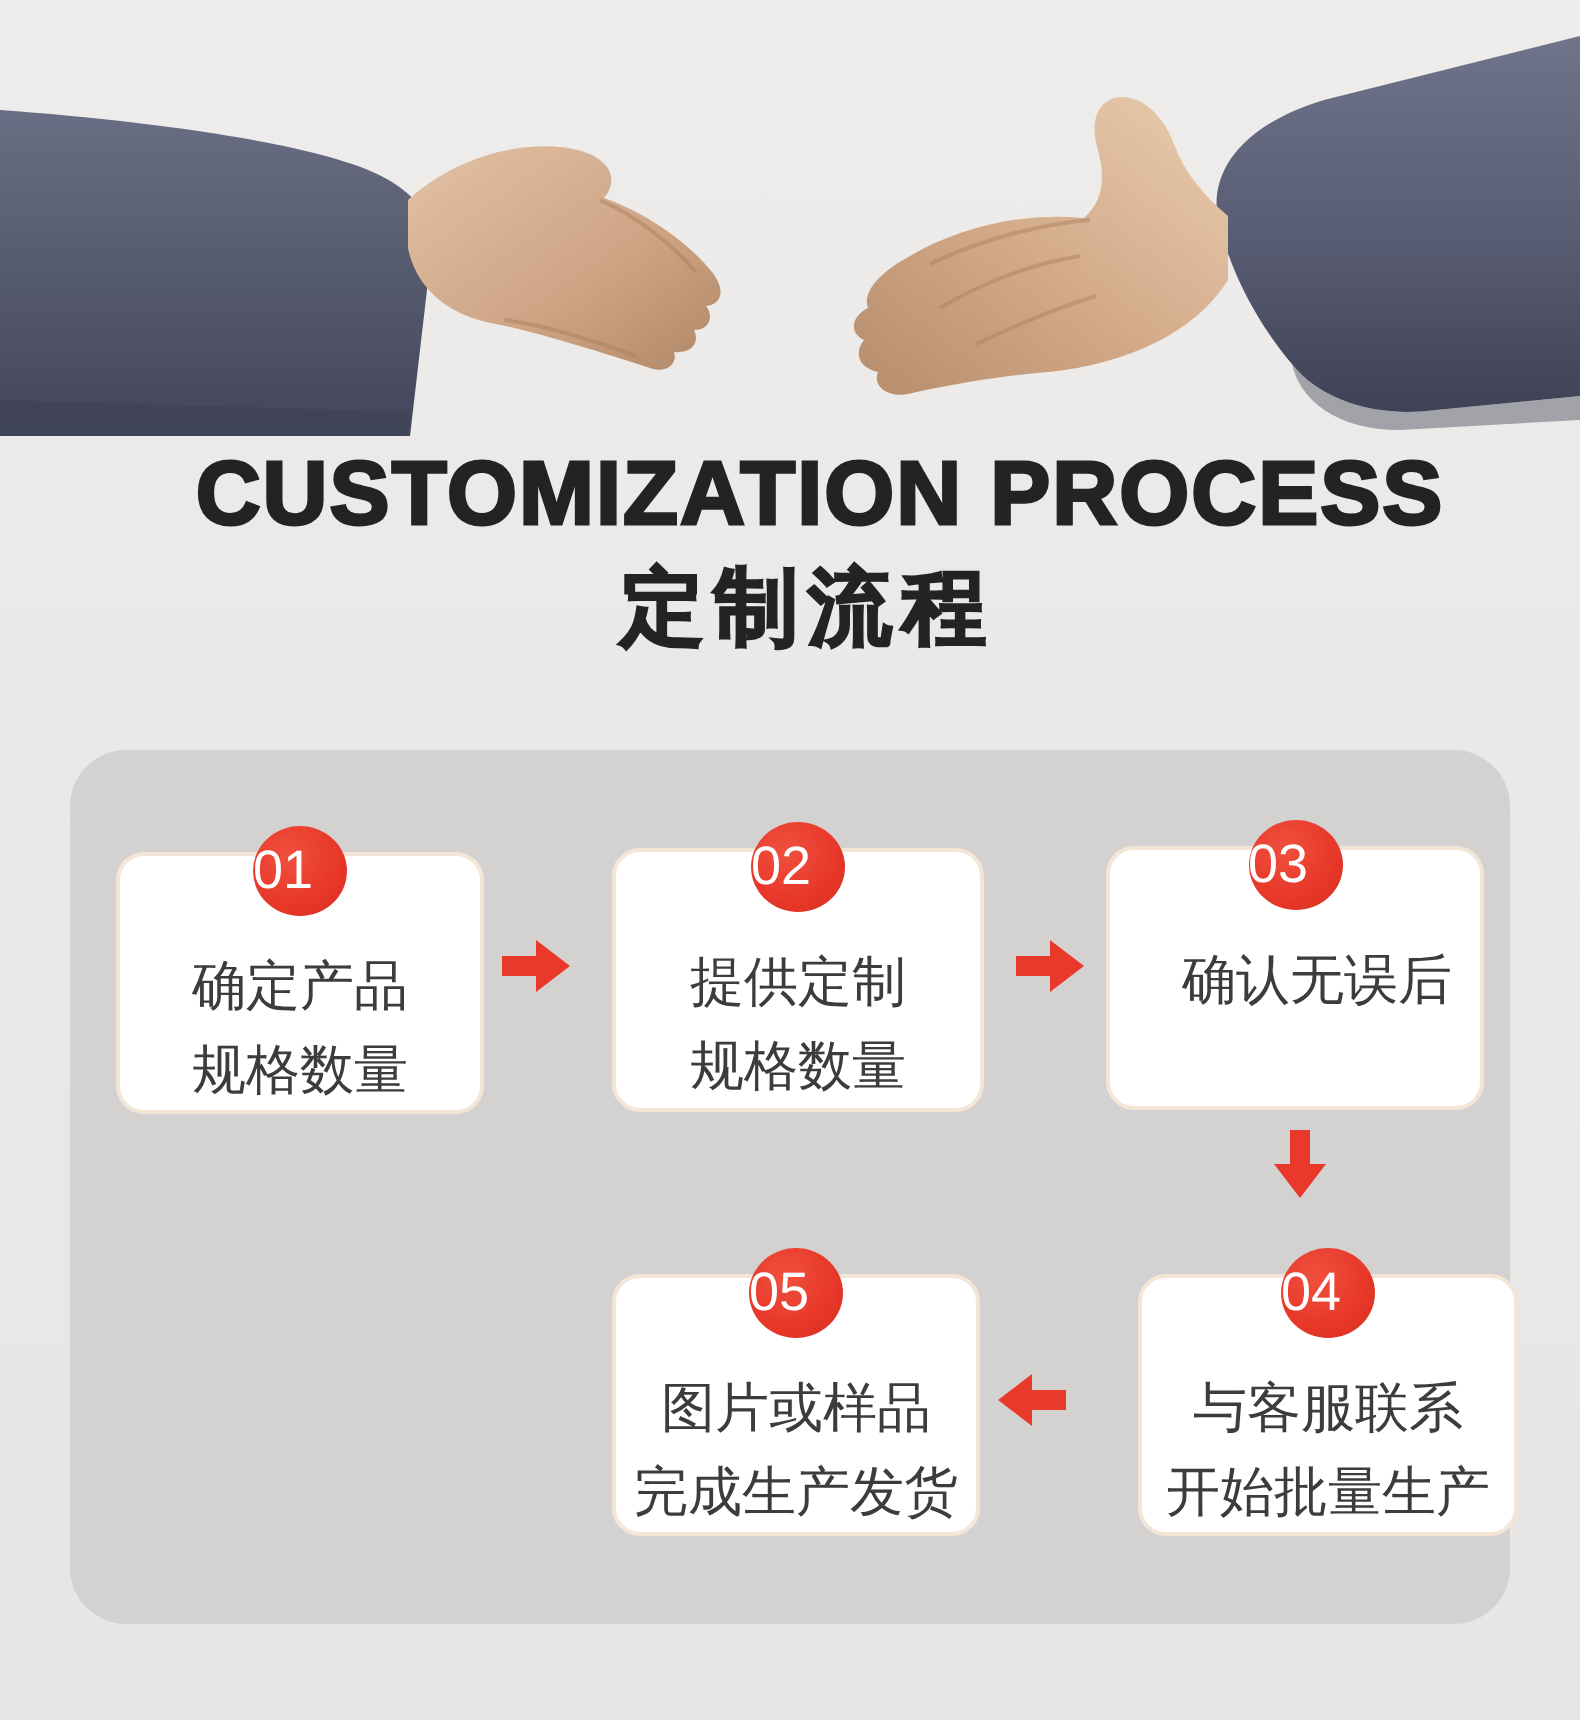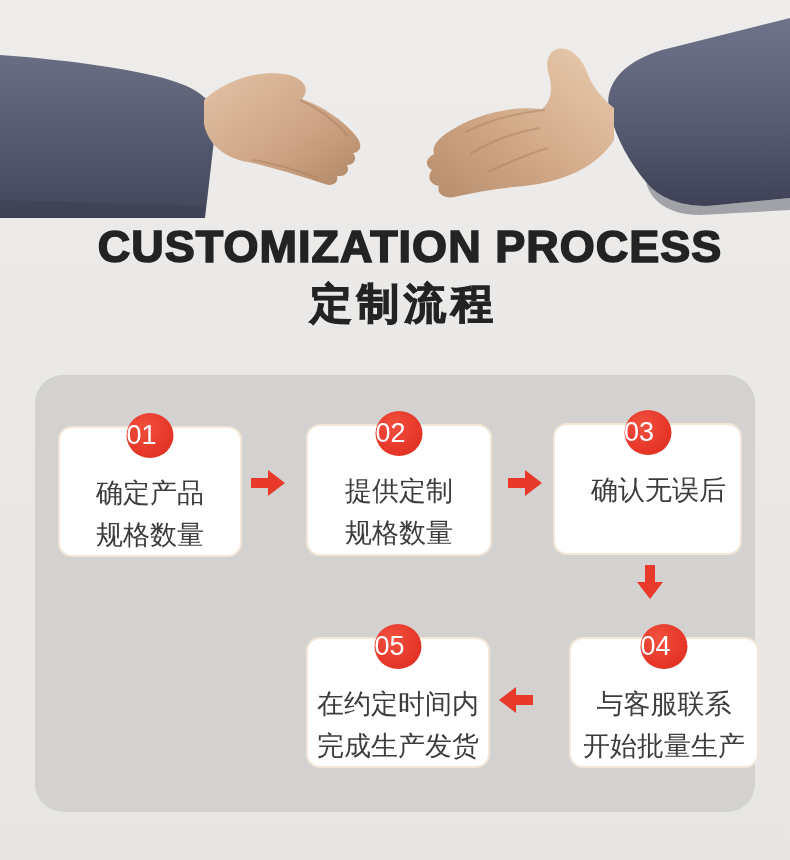--- a/index.html
+++ b/index.html
@@ -194,17 +194,17 @@
   </div>
 
   <svg class="arrow arrow-4" viewBox="0 0 34 26">
     <polygon points="34,8 17,8 17,0 0,13 17,26 17,18 34,18"></polygon>
   </svg>
 
   <div class="step step-5">
     <div class="badge">
         <span>05</span>
       </div>
-    <div class="line">在约定时间内</div>
+    <div class="line">图片或样品</div>
     <div class="line">完成生产发货</div>
   </div>
 
 </div>
 
 </body></html>

